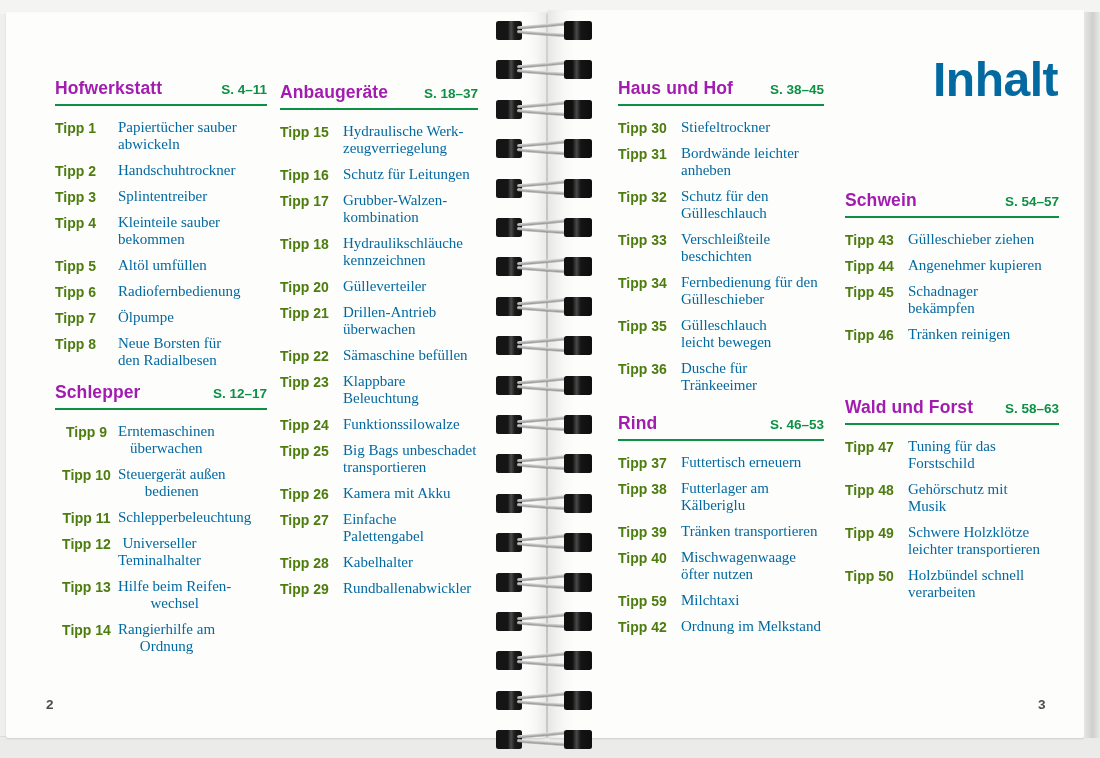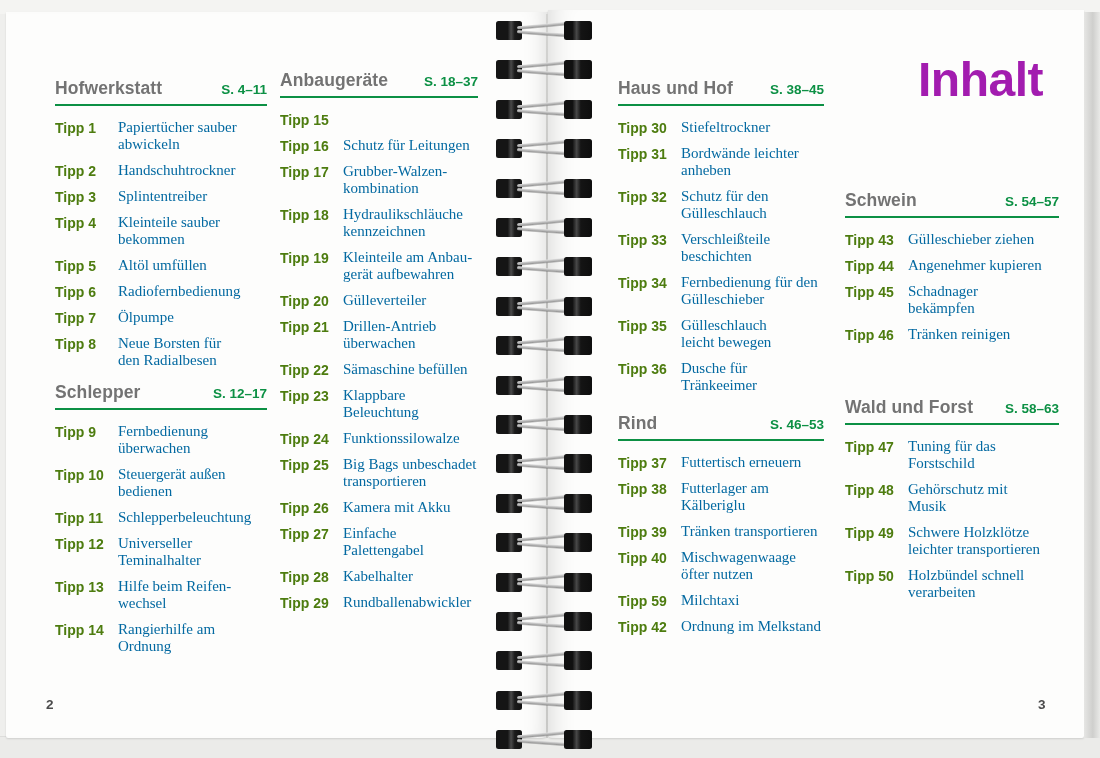--- a/index.html
+++ b/index.html
@@ -26,36 +26,36 @@
     background:linear-gradient(90deg,#151515 45%,#4a4a4a 58%,#1b1b1b 72%,#111);}
   .hl{left:7px;}
   .hr{left:75px;width:28px;background:linear-gradient(90deg,#101010 30%,#484848 45%,#141414 60%,#0e0e0e);}
   .wire{position:absolute;left:28px;width:52px;height:3px;border-radius:2px;
     background:linear-gradient(180deg,#e2e2e2,#8f8f8f);box-shadow:0 .5px 0 rgba(0,0,0,.25);}
   .w1{top:4px;transform:rotate(-5deg);}
   .w2{top:12px;transform:rotate(4deg);}
   
   .col{position:absolute;}
   #col1{left:55px;top:78px;width:212px;}
-  #col2{left:280px;top:70px;width:198px;}
+  #col2{left:280px;top:82px;width:198px;}
   #col3{left:618px;top:78px;width:206px;}
   #col4{left:845px;top:56px;width:214px;}
   .sec-heading{display:flex;justify-content:space-between;align-items:baseline;
     border-bottom:2.5px solid #0c9044;padding-bottom:5px;margin-bottom:13px;}
-  .sec-title{font-size:17.5px;font-weight:bold;color:#737373;letter-spacing:.1px;}
+  .sec-title{font-size:17.5px;font-weight:bold;color:#a21caf;letter-spacing:.1px;}
   .sec-pages{font-size:13.5px;font-weight:bold;color:#0c9044;}
   .entry{display:flex;margin-bottom:9px;}
   .tip-label{flex:0 0 63px;font-size:14px;font-weight:bold;color:#4d7c0f;padding-top:1px;}
   .tip-text{font-family:"Liberation Serif",serif;font-size:15px;line-height:17px;
     color:#0369a1;white-space:pre-line;}
-  .sec-schlepper{margin-top:13px;}
+  .sec-schlepper{margin-top:13px;text-align:center;}
   .sec-rind{margin-top:19px;}
   .sec-wald{margin-top:54px;}
-  #inhalt-title{font-size:48px;line-height:1;font-weight:bold;color:#a21caf;
-    text-align:right;letter-spacing:-.5px;margin:0 16px 86px 0;}
+  #inhalt-title{font-size:48px;line-height:1;font-weight:bold;color:#0369a1;
+    text-align:right;letter-spacing:-.5px;margin:0 1px 86px 0;}
   .folio{position:absolute;top:697px;font-size:13.5px;font-weight:bold;color:#4b4b4b;}
   #folio-left{left:46px;}
   #folio-right{left:1038px;}
 </style>
 </head>
 <body>
 
 <div class="surface-top"></div>
 <div class="surface-bottom"></div>
 
@@ -225,21 +225,21 @@
       </div>
   </section>
   <section class="sec sec-schlepper">
     <div class="sec-heading">
       <span class="sec-title">Schlepper</span>
       <span class="sec-pages">S. 12–17</span>
     </div>
     <div class="entries">
         <div class="entry">
           <span class="tip-label">Tipp 9</span>
-          <span class="tip-text">Fernbedienung
+          <span class="tip-text">Erntemaschinen
 überwachen</span>
         </div>
         <div class="entry">
           <span class="tip-label">Tipp 10</span>
           <span class="tip-text">Steuergerät außen
 bedienen</span>
         </div>
         <div class="entry">
           <span class="tip-label">Tipp 11</span>
           <span class="tip-text">Schlepperbeleuchtung</span>
@@ -265,41 +265,38 @@
 
 <div class="col" id="col2">
   <section class="sec">
     <div class="sec-heading">
       <span class="sec-title">Anbaugeräte</span>
       <span class="sec-pages">S. 18–37</span>
     </div>
     <div class="entries">
         <div class="entry">
           <span class="tip-label">Tipp 15</span>
+          <span class="tip-text">Hydraulische Werk-
+zeugverriegelung</span>
         </div>
         <div class="entry">
           <span class="tip-label">Tipp 16</span>
           <span class="tip-text">Schutz für Leitungen</span>
         </div>
         <div class="entry">
           <span class="tip-label">Tipp 17</span>
           <span class="tip-text">Grubber-Walzen-
 kombination</span>
         </div>
         <div class="entry">
           <span class="tip-label">Tipp 18</span>
           <span class="tip-text">Hydraulikschläuche
 kennzeichnen</span>
         </div>
         <div class="entry">
-          <span class="tip-label">Tipp 19</span>
-          <span class="tip-text">Kleinteile am Anbau-
-gerät aufbewahren</span>
-        </div>
-        <div class="entry">
           <span class="tip-label">Tipp 20</span>
           <span class="tip-text">Gülleverteiler</span>
         </div>
         <div class="entry">
           <span class="tip-label">Tipp 21</span>
           <span class="tip-text">Drillen-Antrieb
 überwachen</span>
         </div>
         <div class="entry">
           <span class="tip-label">Tipp 22</span>

